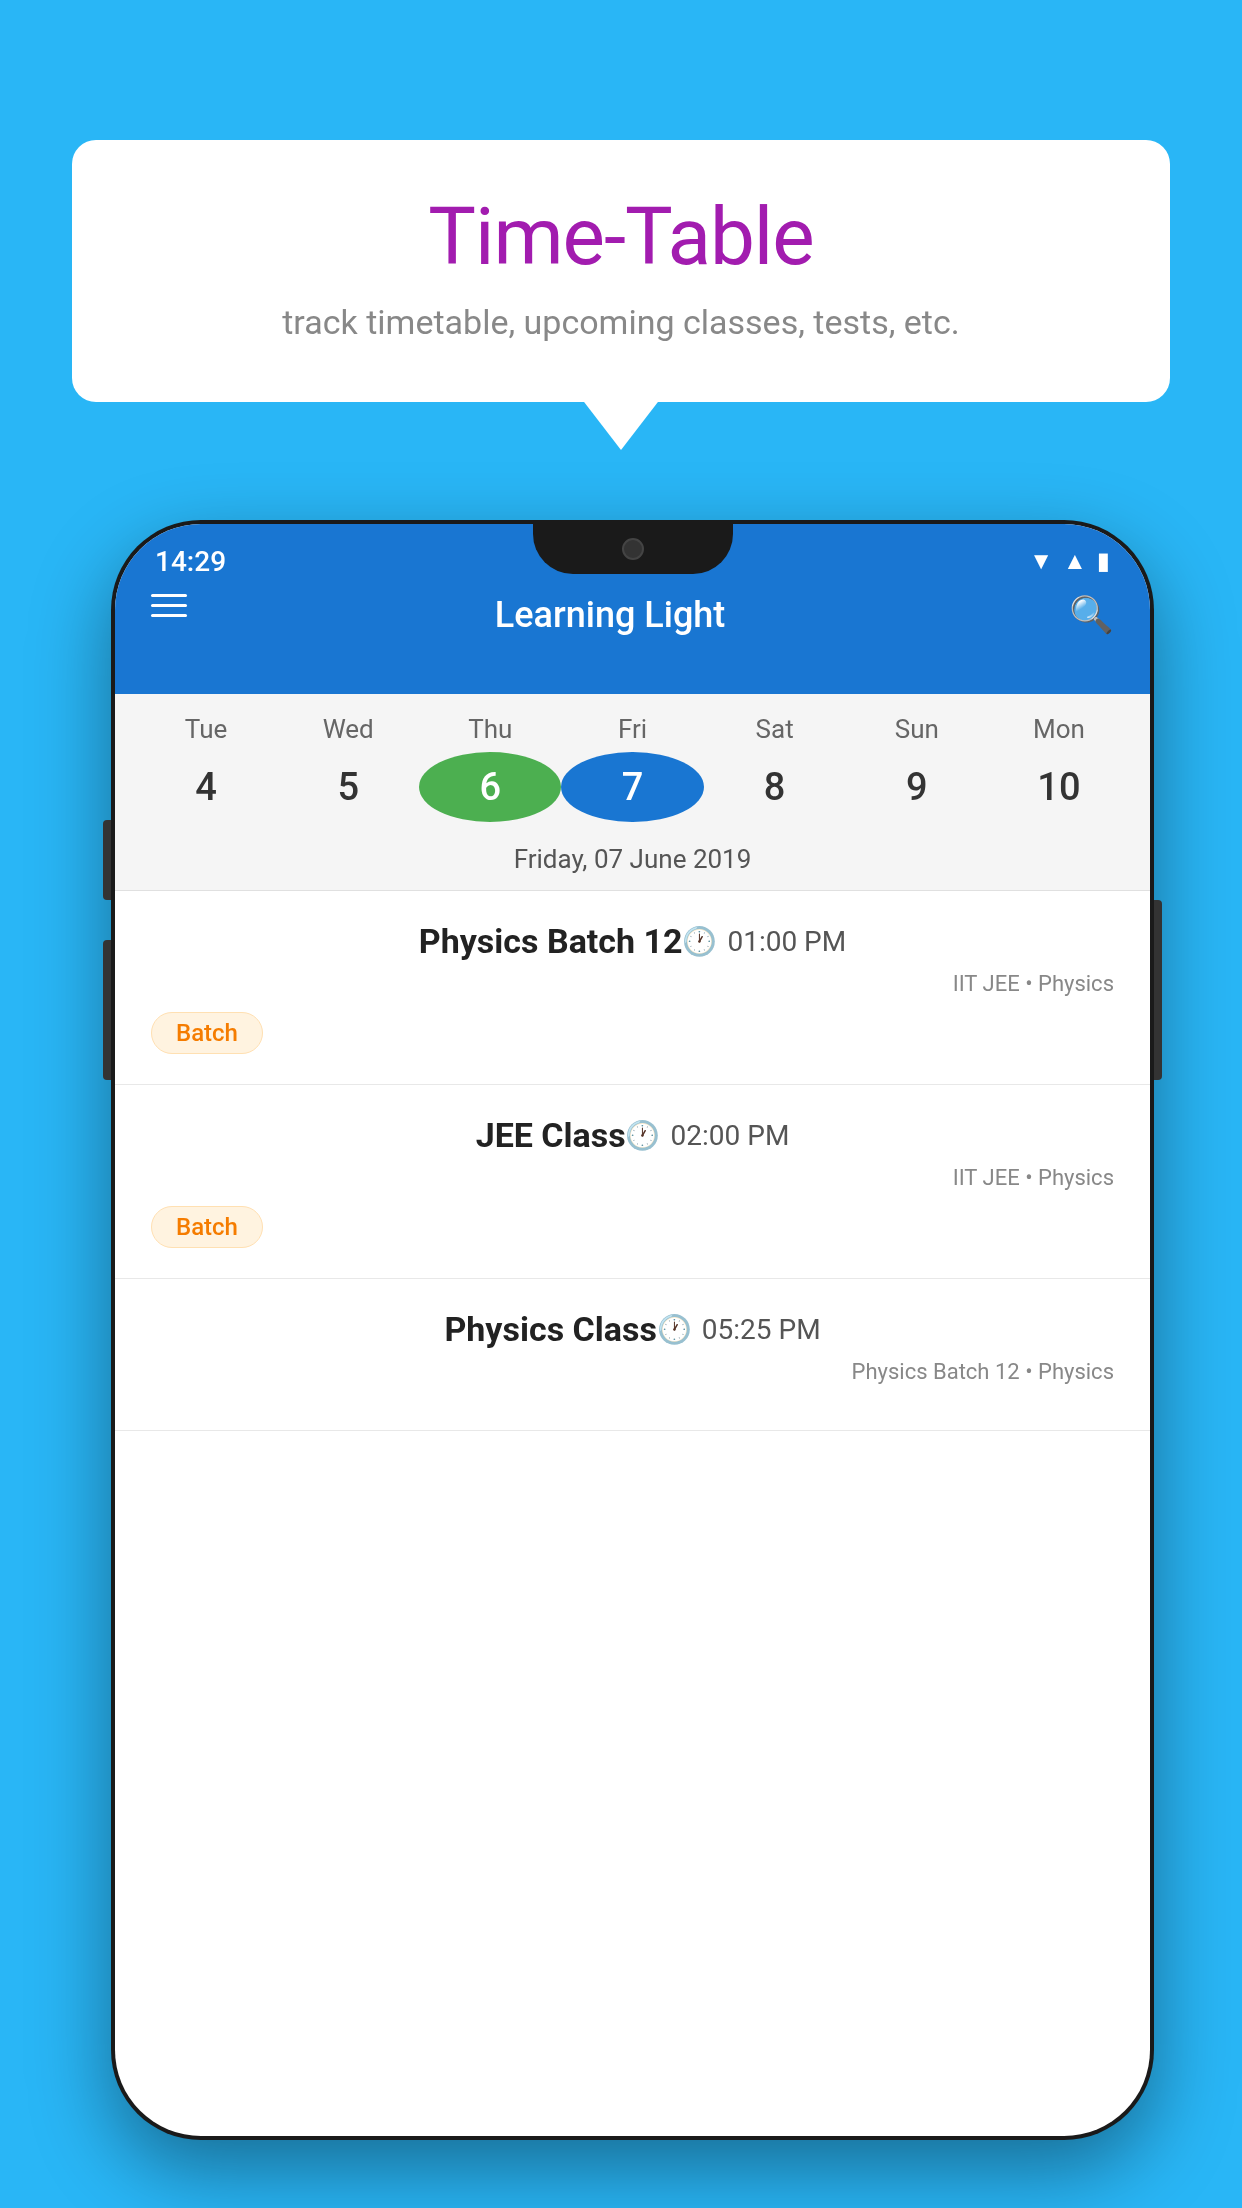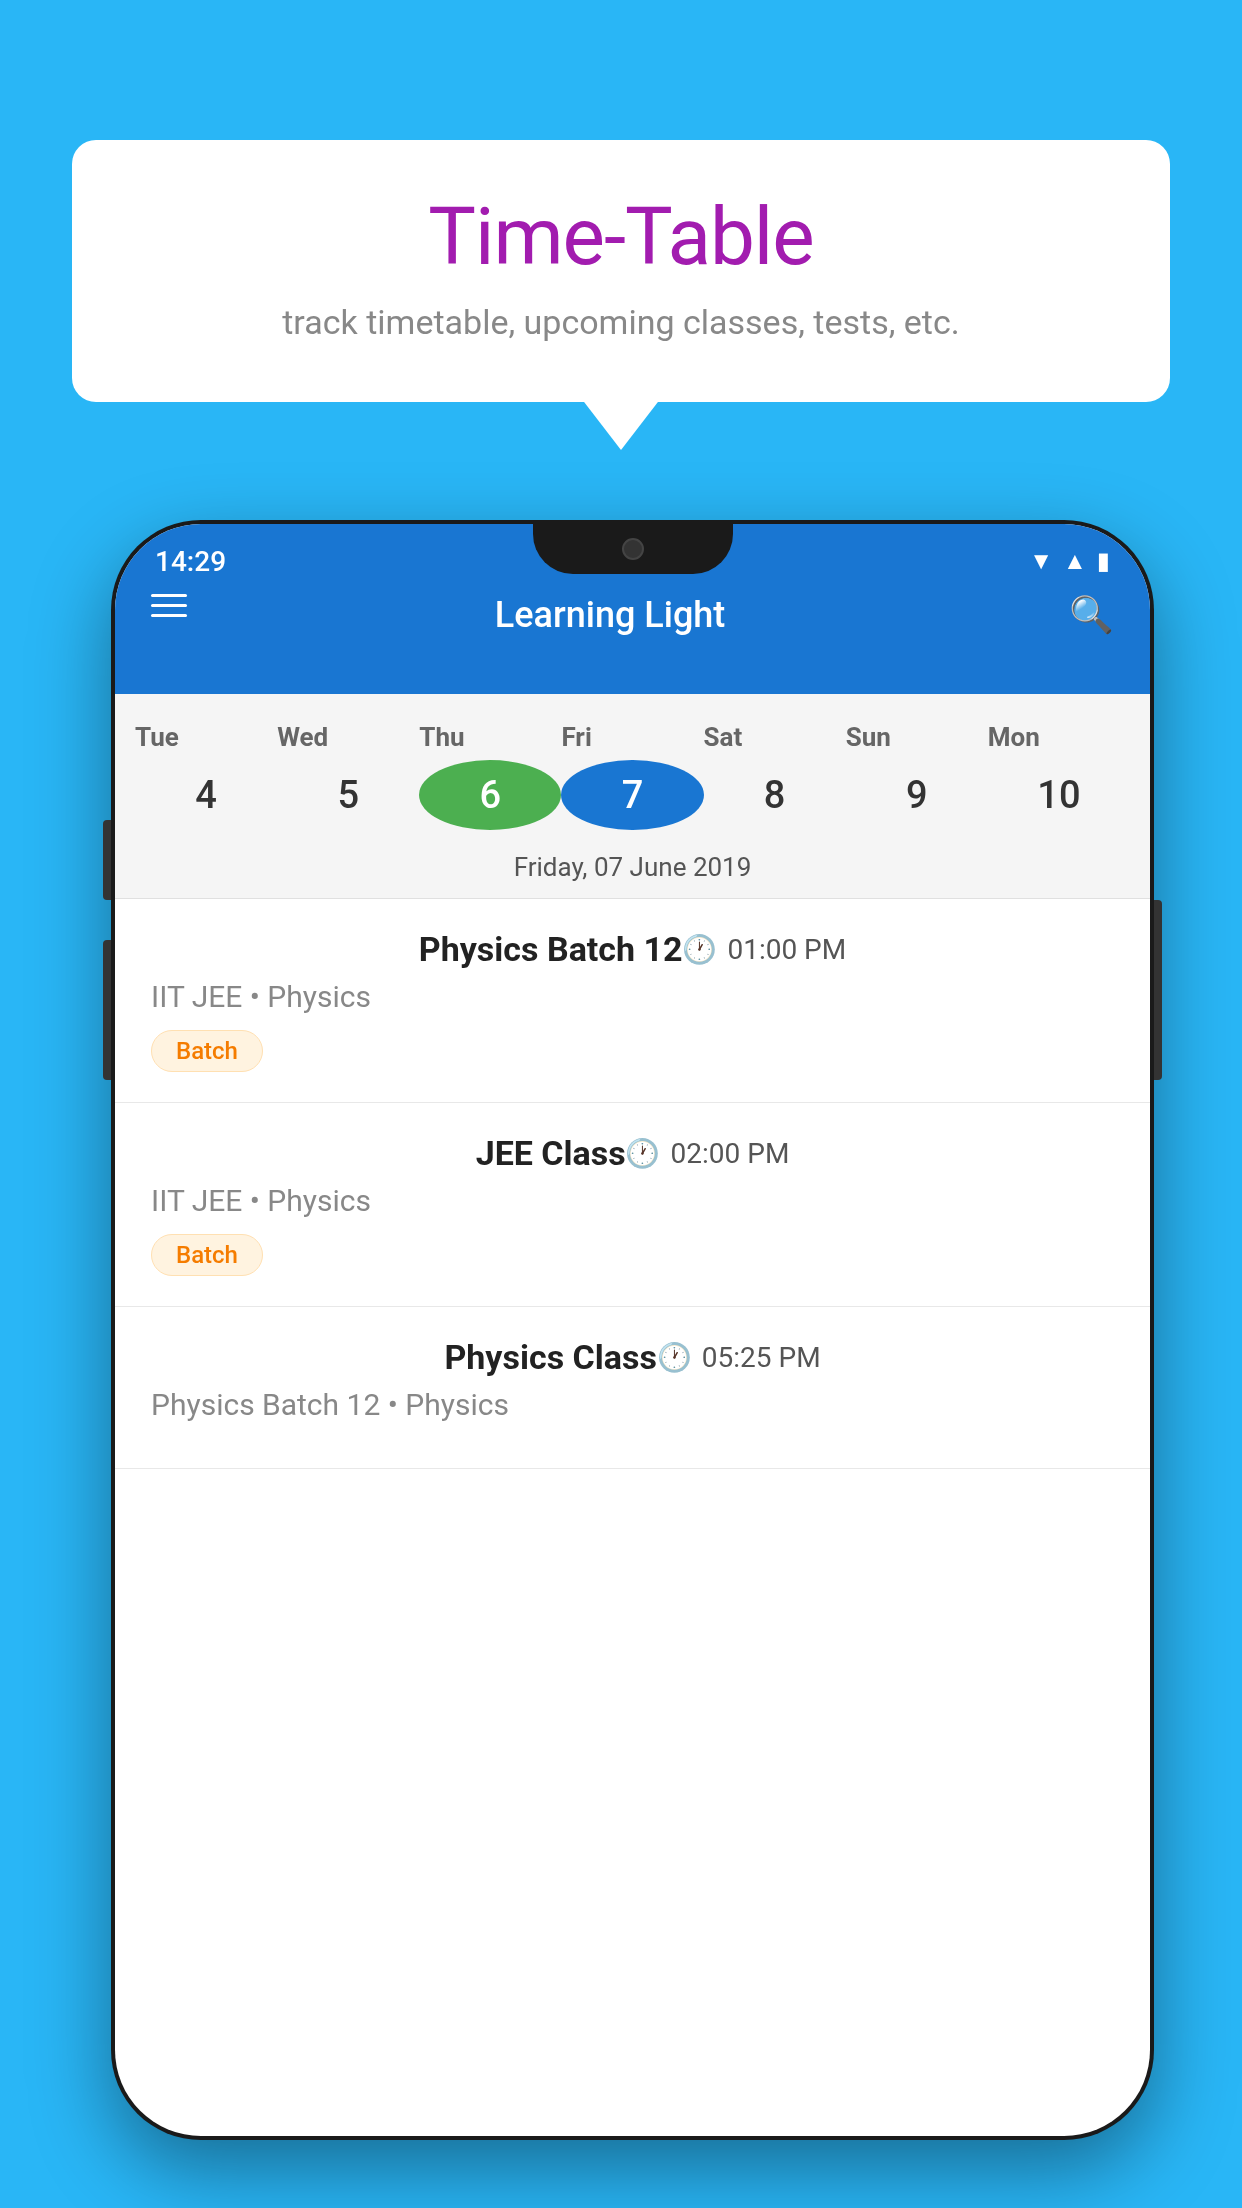--- a/index.html
+++ b/index.html
@@ -183,24 +183,24 @@
       border-bottom: 1px solid #E0E0E0;
     }
 
     .day-headers {
       display: flex;
       padding: 20px 20px 8px;
     }
 
     .day-header {
       flex: 1;
+      text-align: center;
       font-size: 26px;
       color: #666;
-      font-weight: 700;
-      margin-top: 8px;
+      font-weight: 400;
     }
 
     .day-numbers {
       display: flex;
       padding: 0 20px 14px;
       align-items: center;
     }
 
     .day-number {
       flex: 1;
@@ -279,23 +279,24 @@
       color: #555;
       font-size: 28px;
     }
 
     .clock-icon {
       font-size: 28px;
       color: #888;
     }
 
     .schedule-meta {
-      font-size: 30px;
+      font-size: 22px;
       color: #888;
       margin-bottom: 16px;
+      text-align: right;
     }
 
     .badge {
       display: inline-block;
       background: #FFF3E0;
       color: #F57C00;
       border-radius: 30px;
       padding: 6px 24px;
       font-size: 24px;
       font-weight: 500;

